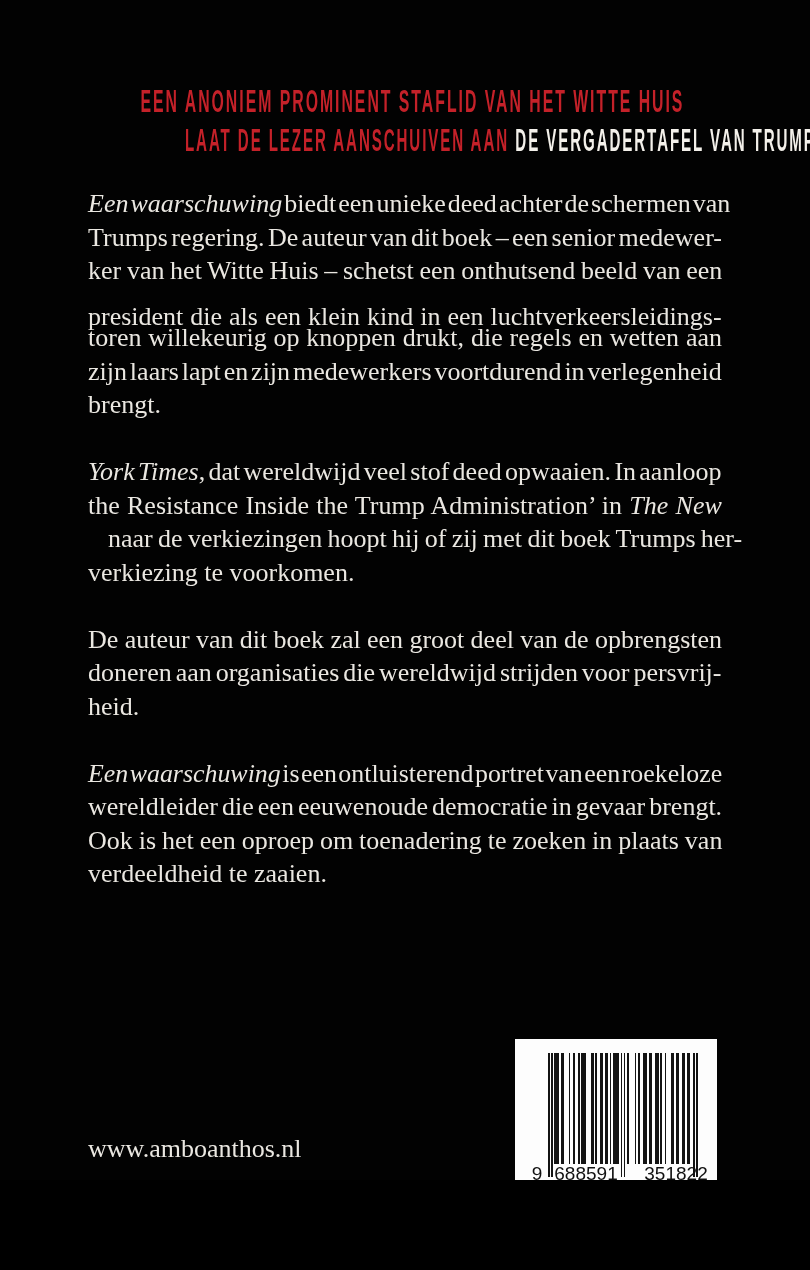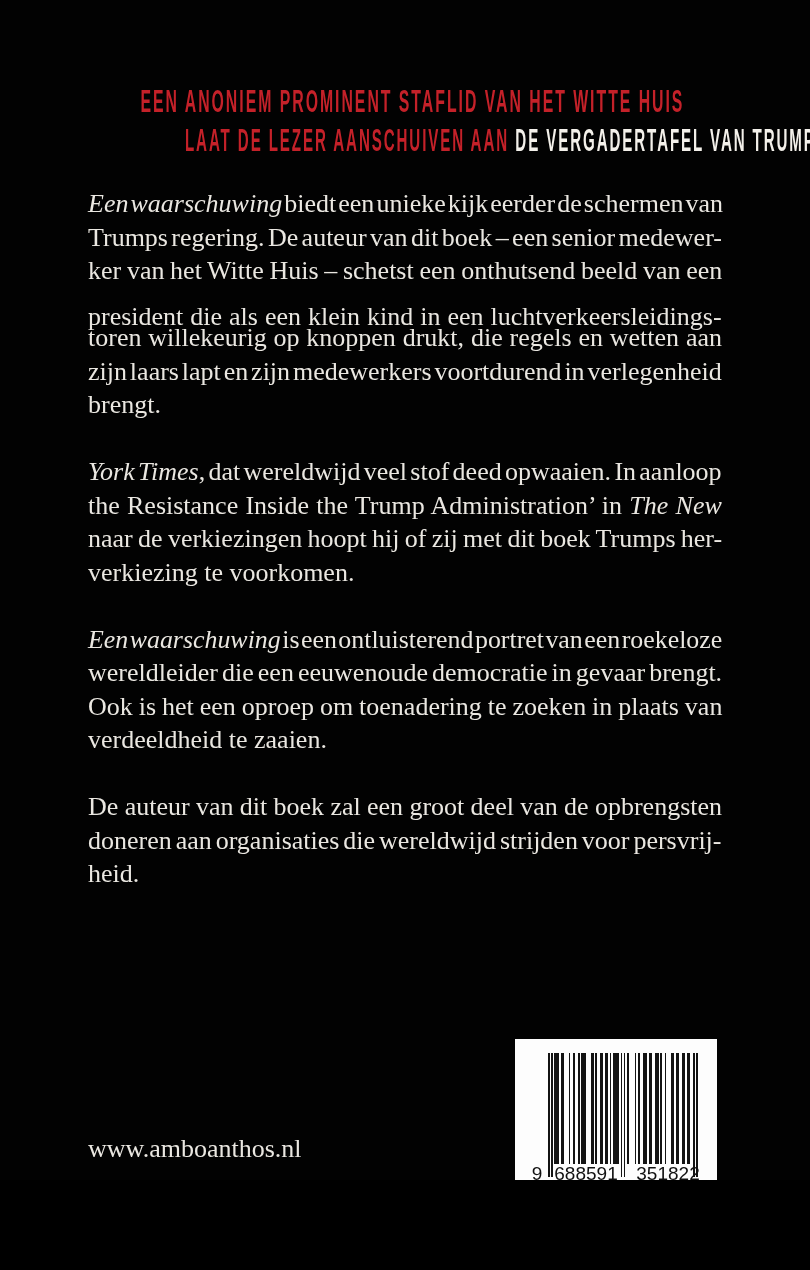--- a/index.html
+++ b/index.html
@@ -55,62 +55,62 @@
   }
   .barcode-box svg{position:absolute;left:33px;top:14px;}
   .bc-digits span{
     position:absolute;top:123px;height:24px;line-height:24px;
     font-family:"Liberation Sans",sans-serif;
     font-size:19px;color:#111;
     text-align:center;
   }
   .bc-first{left:10px;width:24px;text-align:right;}
   .bc-g1{left:38px;width:66px;}
-  .bc-g2{left:119px;width:68px;}
+  .bc-g2{left:127px;width:68px;}
 </style>
 </head>
 <body>
 
 <div class="page" style="--bg: #020202; --accent-red: #c42129; --header-white: #f3f0ea; --text-white: #eae7e1; --barcode-bg: #fdfdfd;">
 
   <header>
     <div class="hline hline-1">
       <span class="hscale red" style="transform: scale(0.659394, 1.28);">EEN ANONIEM PROMINENT STAFLID VAN HET WITTE HUIS</span>
     </div>
     <div class="hline hline-2">
       <span class="hscale" style="transform: scale(0.63037, 1.28);"><span class="red">LAAT DE LEZER AANSCHUIVEN AAN</span><span class="hspace"></span><span class="hwhite">DE VERGADERTAFEL VAN TRUMP</span></span>
     </div>
   </header>
 
   <main class="body-text">
       <div class="paragraph">
-        <div class="line j"><span class="inner" style="word-spacing: -4.44444px;"><em>Een waarschuwing</em><span> biedt een unieke kijk eerder de schermen van</span></span></div>
+        <div class="line j"><span class="inner" style="word-spacing: -4.44444px;"><em>Een waarschuwing</em><span> biedt een unieke deed achter de schermen van</span></span></div>
         <div class="line j"><span class="inner" style="word-spacing: -3.1px;"><span>Trumps regering. De auteur van dit boek – een senior medewer-</span></span></div>
         <div class="line j"><span class="inner" style="word-spacing: -0.818182px;"><span>ker van het Witte Huis – schetst een onthutsend beeld van een</span></span></div>
         <div class="line j"><span class="inner" style="word-spacing: 0.5px; margin-top: 12px;"><span>president die als een klein kind in een luchtverkeersleidings-</span></span></div>
         <div class="line j"><span class="inner" style="word-spacing: 0.333333px;"><span>toren willekeurig op knoppen drukt, die regels en wetten aan</span></span></div>
         <div class="line j"><span class="inner" style="word-spacing: -3.625px;"><span>zijn laars lapt en zijn medewerkers voortdurend in verlegenheid</span></span></div>
         <div class="line"><span class="inner"><span>brengt.</span></span></div>
       </div>
       <div class="paragraph">
         <div class="line j"><span class="inner" style="word-spacing: -3.22222px;"><em>York Times</em><span>, dat wereldwijd veel stof deed opwaaien. In aanloop</span></span></div>
         <div class="line j"><span class="inner" style="word-spacing: 0.75px;"><span>the Resistance Inside the Trump Administration’ in </span><em>The New</em></span></div>
-        <div class="line j"><span class="inner" style="word-spacing: -1.18182px;"><span>naar de verkiezingen hoopt hij of zij met dit boek Trumps her-</span></span></div>
+        <div class="line j"><span class="inner" style="word-spacing: -1.18182px; margin-left: 20px;"><span>naar de verkiezingen hoopt hij of zij met dit boek Trumps her-</span></span></div>
         <div class="line"><span class="inner"><span>verkiezing te voorkomen.</span></span></div>
+      </div>
+      <div class="paragraph">
+        <div class="line j"><span class="inner" style="word-spacing: -0.181818px;"><span>De auteur van dit boek zal een groot deel van de opbrengsten</span></span></div>
+        <div class="line j"><span class="inner" style="word-spacing: -2.57143px;"><span>doneren aan organisaties die wereldwijd strijden voor persvrij-</span></span></div>
+        <div class="line"><span class="inner"><span>heid.</span></span></div>
       </div>
       <div class="paragraph">
         <div class="line j"><span class="inner" style="word-spacing: -5px; transform: scaleX(0.99529); transform-origin: 0px 50%;"><em>Een waarschuwing</em><span> is een ontluisterend portret van een roekeloze</span></span></div>
         <div class="line j"><span class="inner" style="word-spacing: -2.42857px;"><span>wereldleider die een eeuwenoude democratie in gevaar brengt.</span></span></div>
         <div class="line j"><span class="inner" style="word-spacing: -0.545455px;"><span>Ook is het een oproep om toenadering te zoeken in plaats van</span></span></div>
         <div class="line"><span class="inner"><span>verdeeldheid te zaaien.</span></span></div>
-      </div>
-      <div class="paragraph">
-        <div class="line j"><span class="inner" style="word-spacing: -0.181818px;"><span>De auteur van dit boek zal een groot deel van de opbrengsten</span></span></div>
-        <div class="line j"><span class="inner" style="word-spacing: -2.57143px;"><span>doneren aan organisaties die wereldwijd strijden voor persvrij-</span></span></div>
-        <div class="line"><span class="inner"><span>heid.</span></span></div>
       </div>
     </main>
 
   <div class="site-url">www.amboanthos.nl</div>
 
   <div class="barcode-box">
     <svg id="barcode-svg" width="150" height="124" viewBox="0 0 95 124" preserveAspectRatio="none" shape-rendering="crispEdges">
         <rect x="0" y="0" width="1" height="124" fill="#131313"></rect>
         <rect x="2" y="0" width="1" height="124" fill="#131313"></rect>
         <rect x="4" y="0" width="3" height="111" fill="#131313"></rect>

